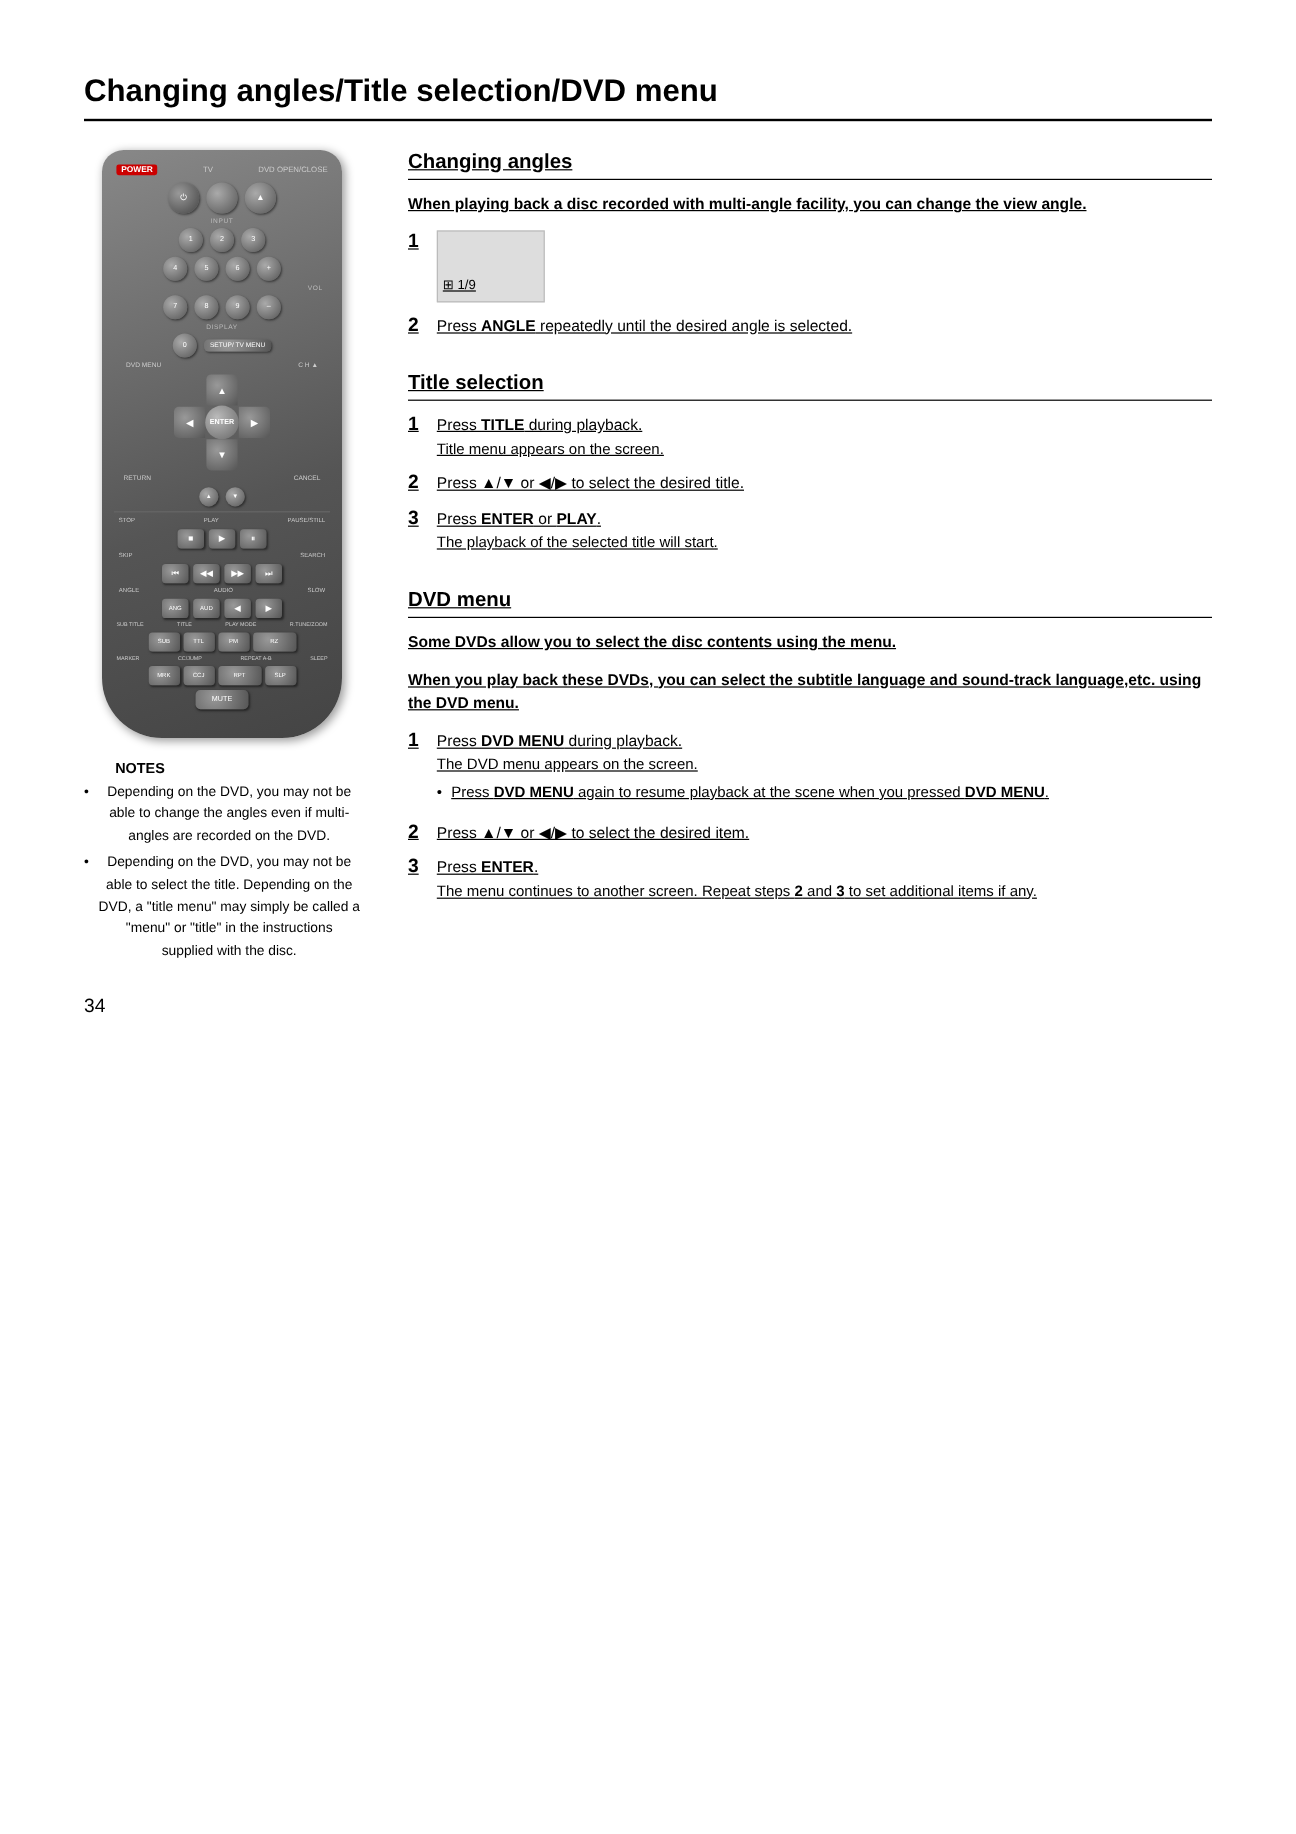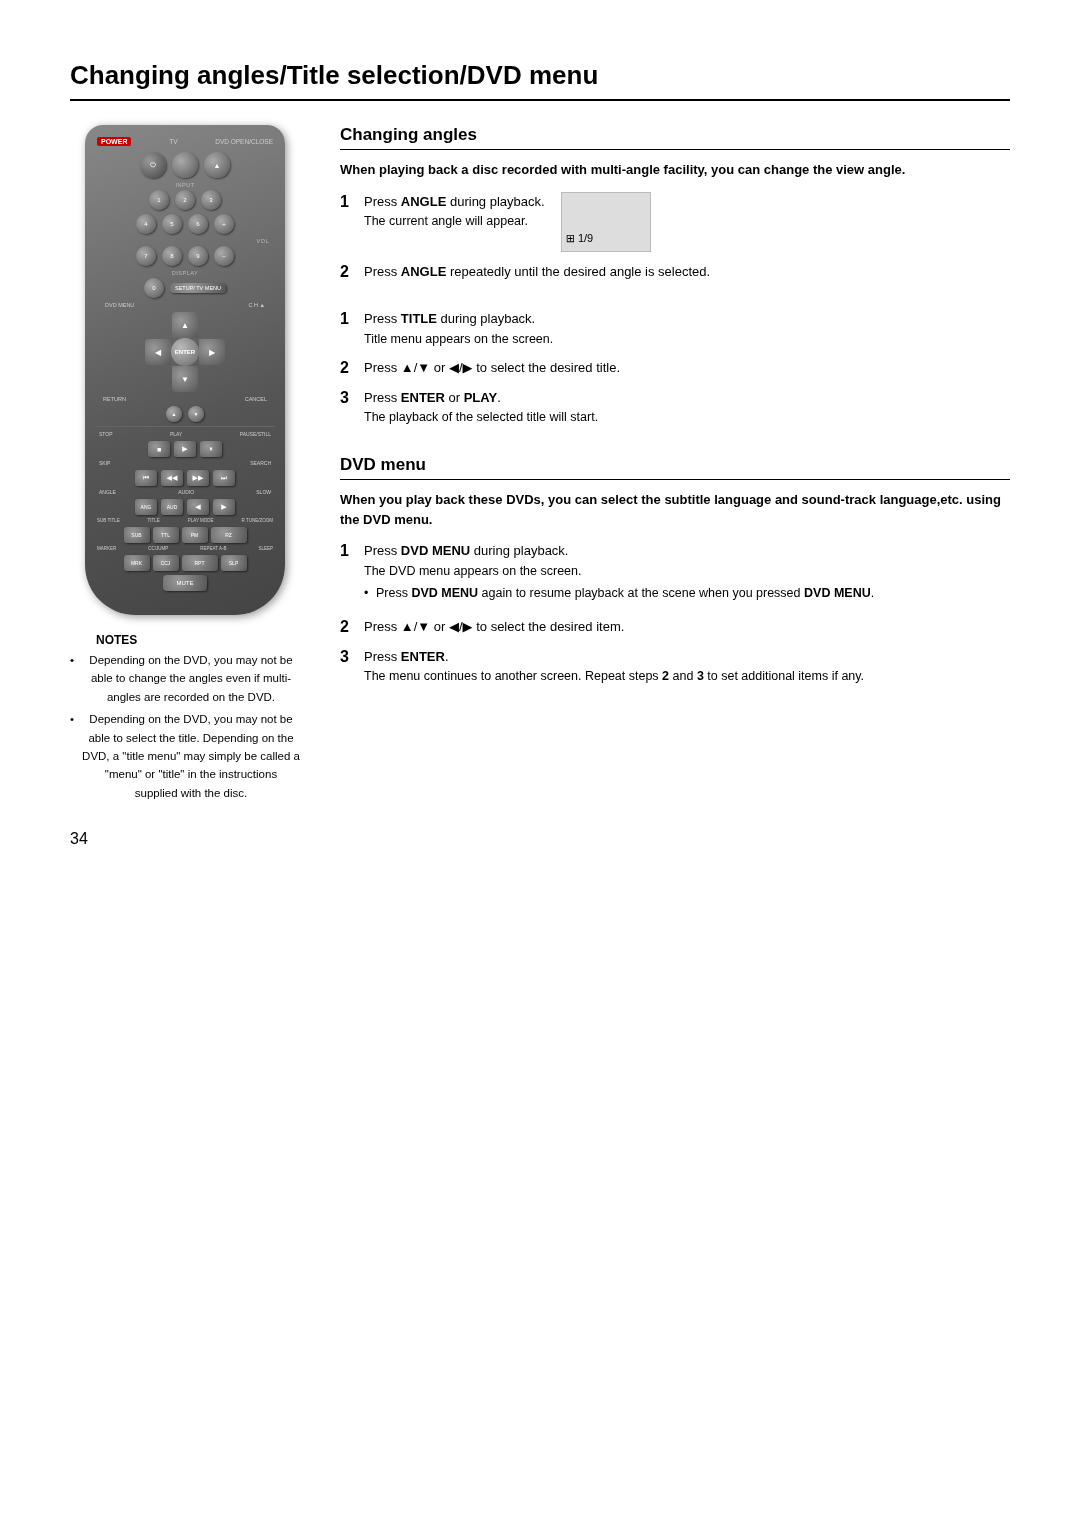--- a/index.html
+++ b/index.html
@@ -26,20 +26,21 @@
       gap: 40px;
       align-items: flex-start;
     }
 
     .left-column {
       flex: 0 0 230px;
     }
 
     .right-column {
       flex: 1;
+      text-decoration: underline;
     }
 
     
     .remote {
       width: 200px;
       background: linear-gradient(160deg, #888 0%, #555 60%, #444 100%);
       border-radius: 18px 18px 50px 50px;
       padding: 12px 10px 20px 10px;
       margin: 0 auto;
       box-shadow: 2px 2px 8px rgba(0,0,0,0.4);
@@ -481,41 +482,38 @@
     <div class="section">
       <div class="section-title">Changing angles</div>
       <div class="bold-intro">When playing back a disc recorded with multi-angle facility, you can change the view angle.</div>
 
       <div class="step-container">
 
         <div class="step">
           <span class="step-num">1</span>
           <div class="step-content">
             <div class="step-row">
-              <div>
-                Press <b>ANGLE</b> during playback.<br>
-                <span style="font-size:12.5px;">The current angle will appear.</span>
-              </div>
               <div class="angle-display">
                 <span>⊞ 1/9</span>
               </div>
             </div>
           </div>
         </div>
 
         <div class="step">
           <span class="step-num">2</span>
           <div class="step-content">
             Press <b>ANGLE</b> repeatedly until the desired angle is selected.
           </div>
         </div>
       </div>
     </div>
 
     <div class="section">
+      <div class="section-title">Title selection</div>
 
       <div class="step-container">
         <div class="step">
           <span class="step-num">1</span>
           <div class="step-content">
             Press <b>TITLE</b> during playback.<br>
             <span style="font-size:12.5px;">Title menu appears on the screen.</span>
           </div>
         </div>
         <div class="step">
@@ -529,20 +527,21 @@
           <div class="step-content">
             Press <b>ENTER</b> or <b>PLAY</b>.<br>
             <span style="font-size:12.5px;">The playback of the selected title will start.</span>
           </div>
         </div>
       </div>
     </div>
 
     <div class="section">
       <div class="section-title">DVD menu</div>
+      <div class="bold-intro">Some DVDs allow you to select the disc contents using the menu.</div>
       <div class="bold-intro">When you play back these DVDs, you can select the subtitle language and sound-track language,etc. using the DVD menu.</div>
 
       <div class="step-container">
         <div class="step">
           <span class="step-num">1</span>
           <div class="step-content">
             Press <b>DVD MENU</b> during playback.<br>
             <span style="font-size:12.5px;">The DVD menu appears on the screen.</span>
             <div class="bullet-item" style="margin-top:4px;font-size:12.5px;">
               Press <b>DVD MENU</b> again to resume playback at the scene when you pressed <b>DVD MENU</b>.

